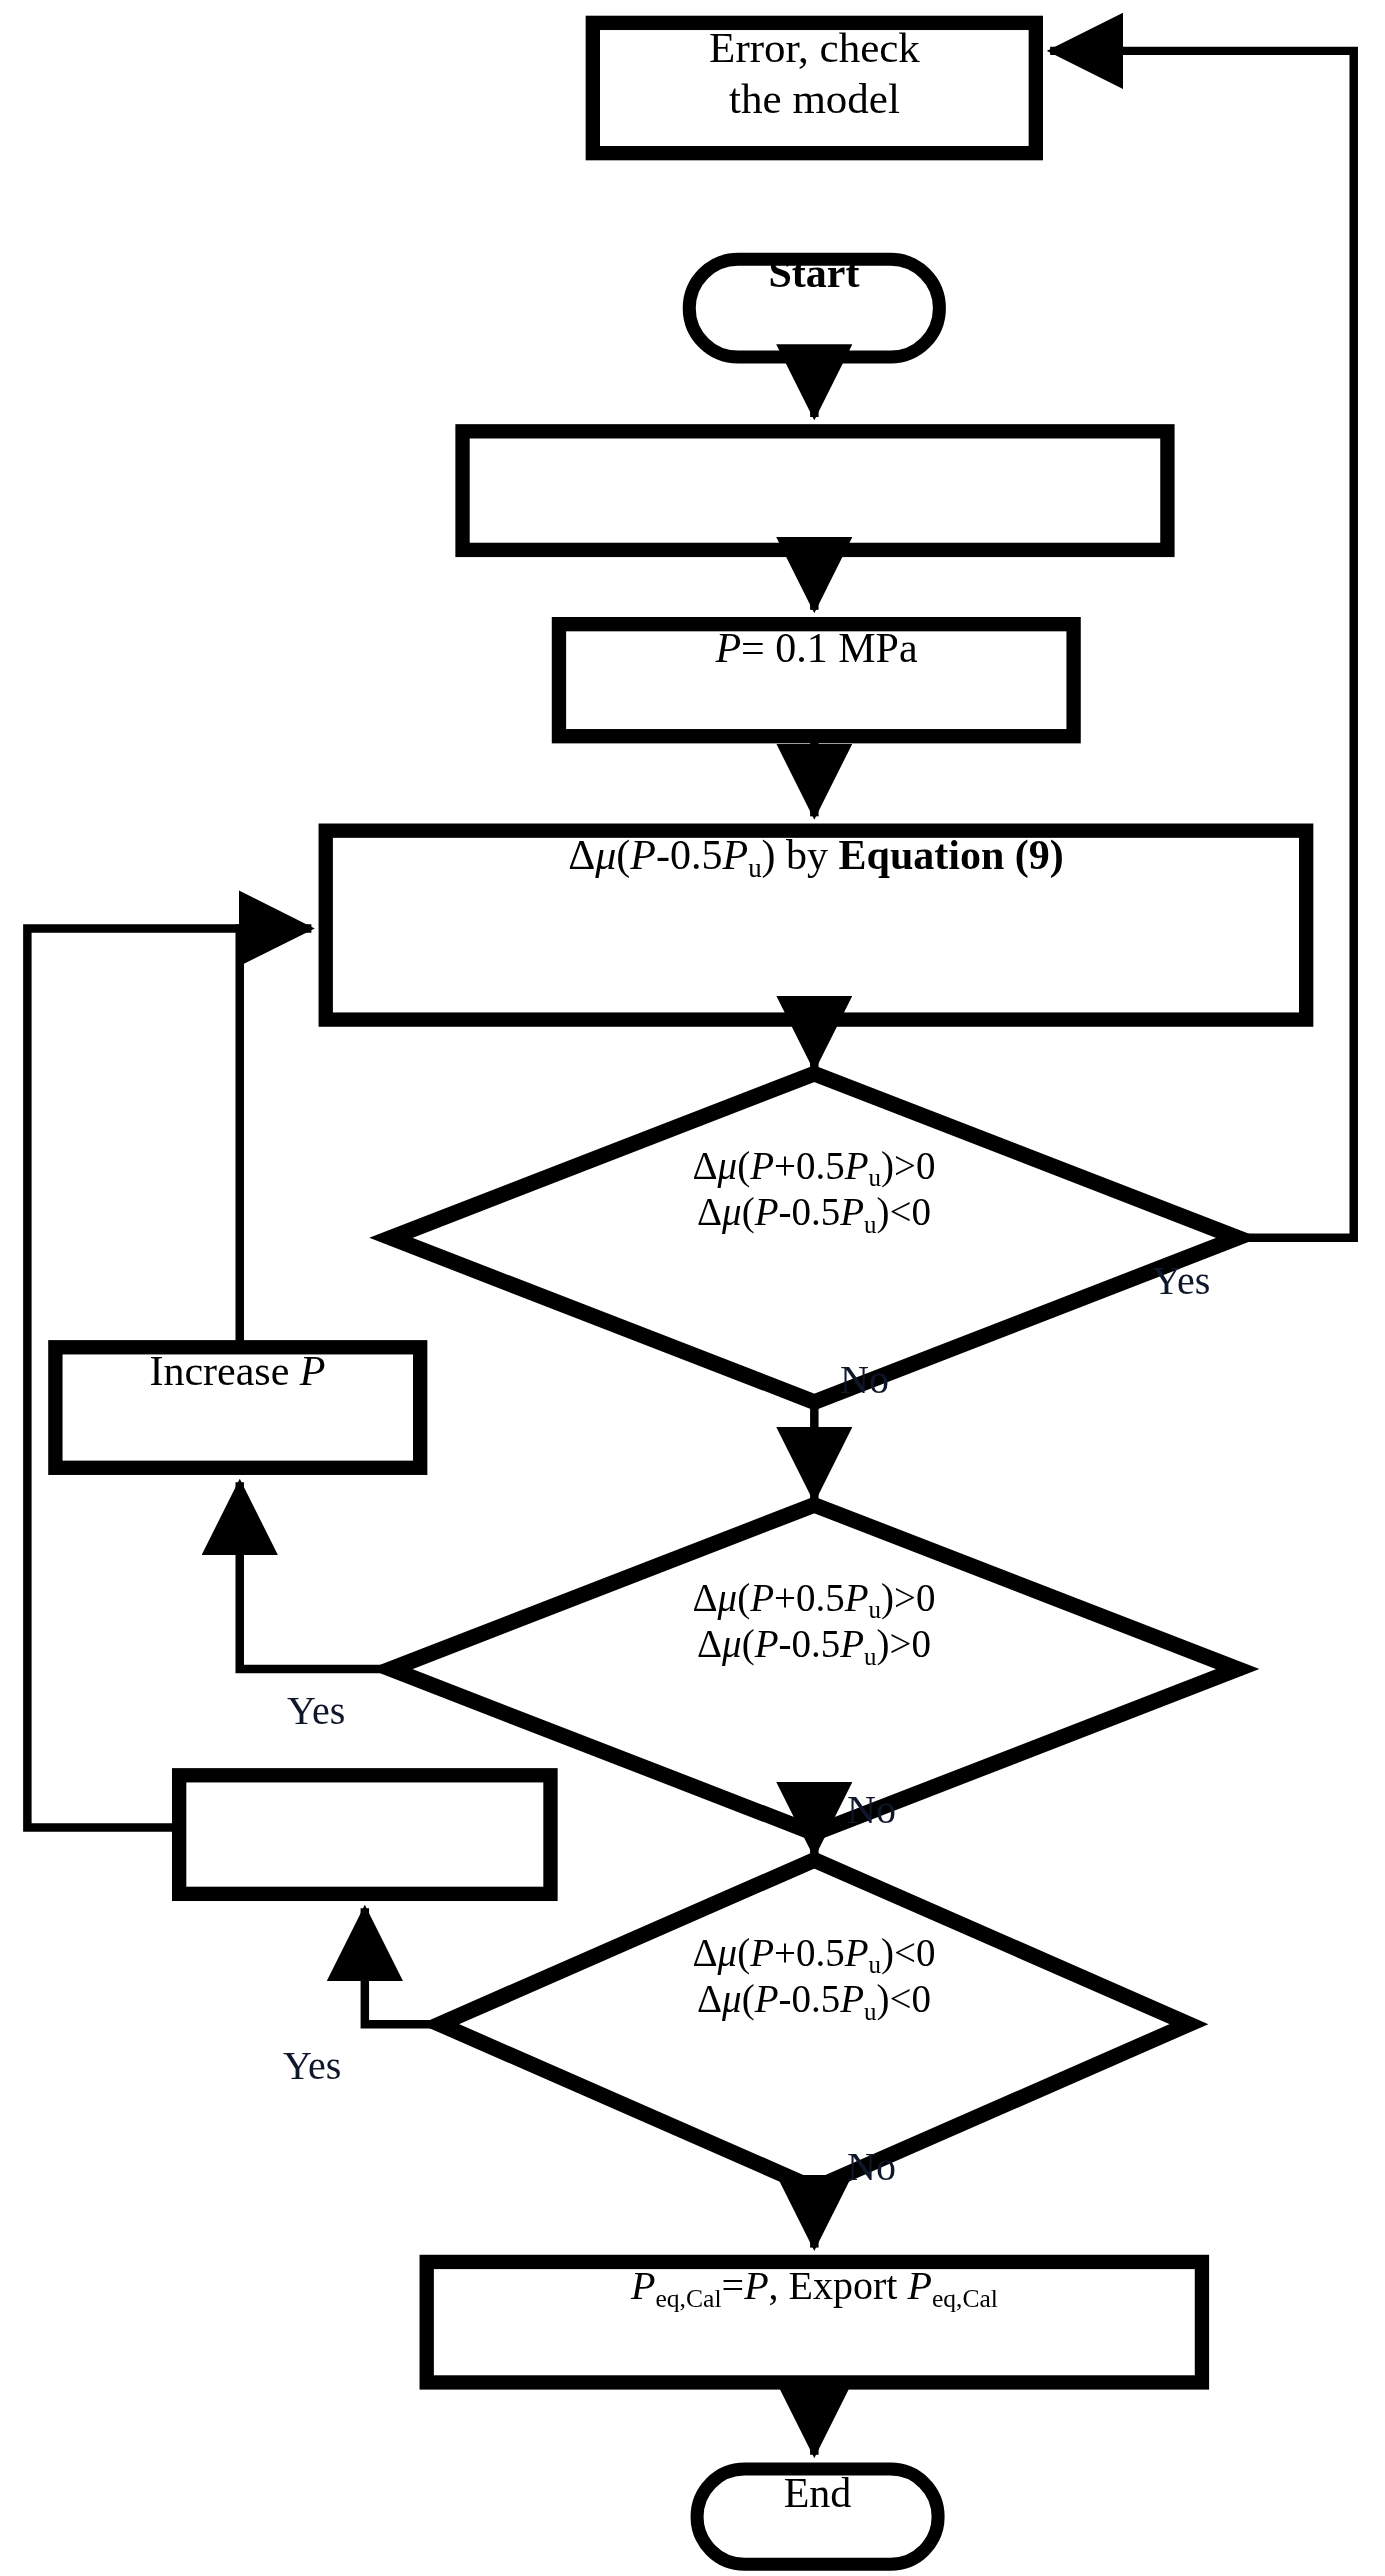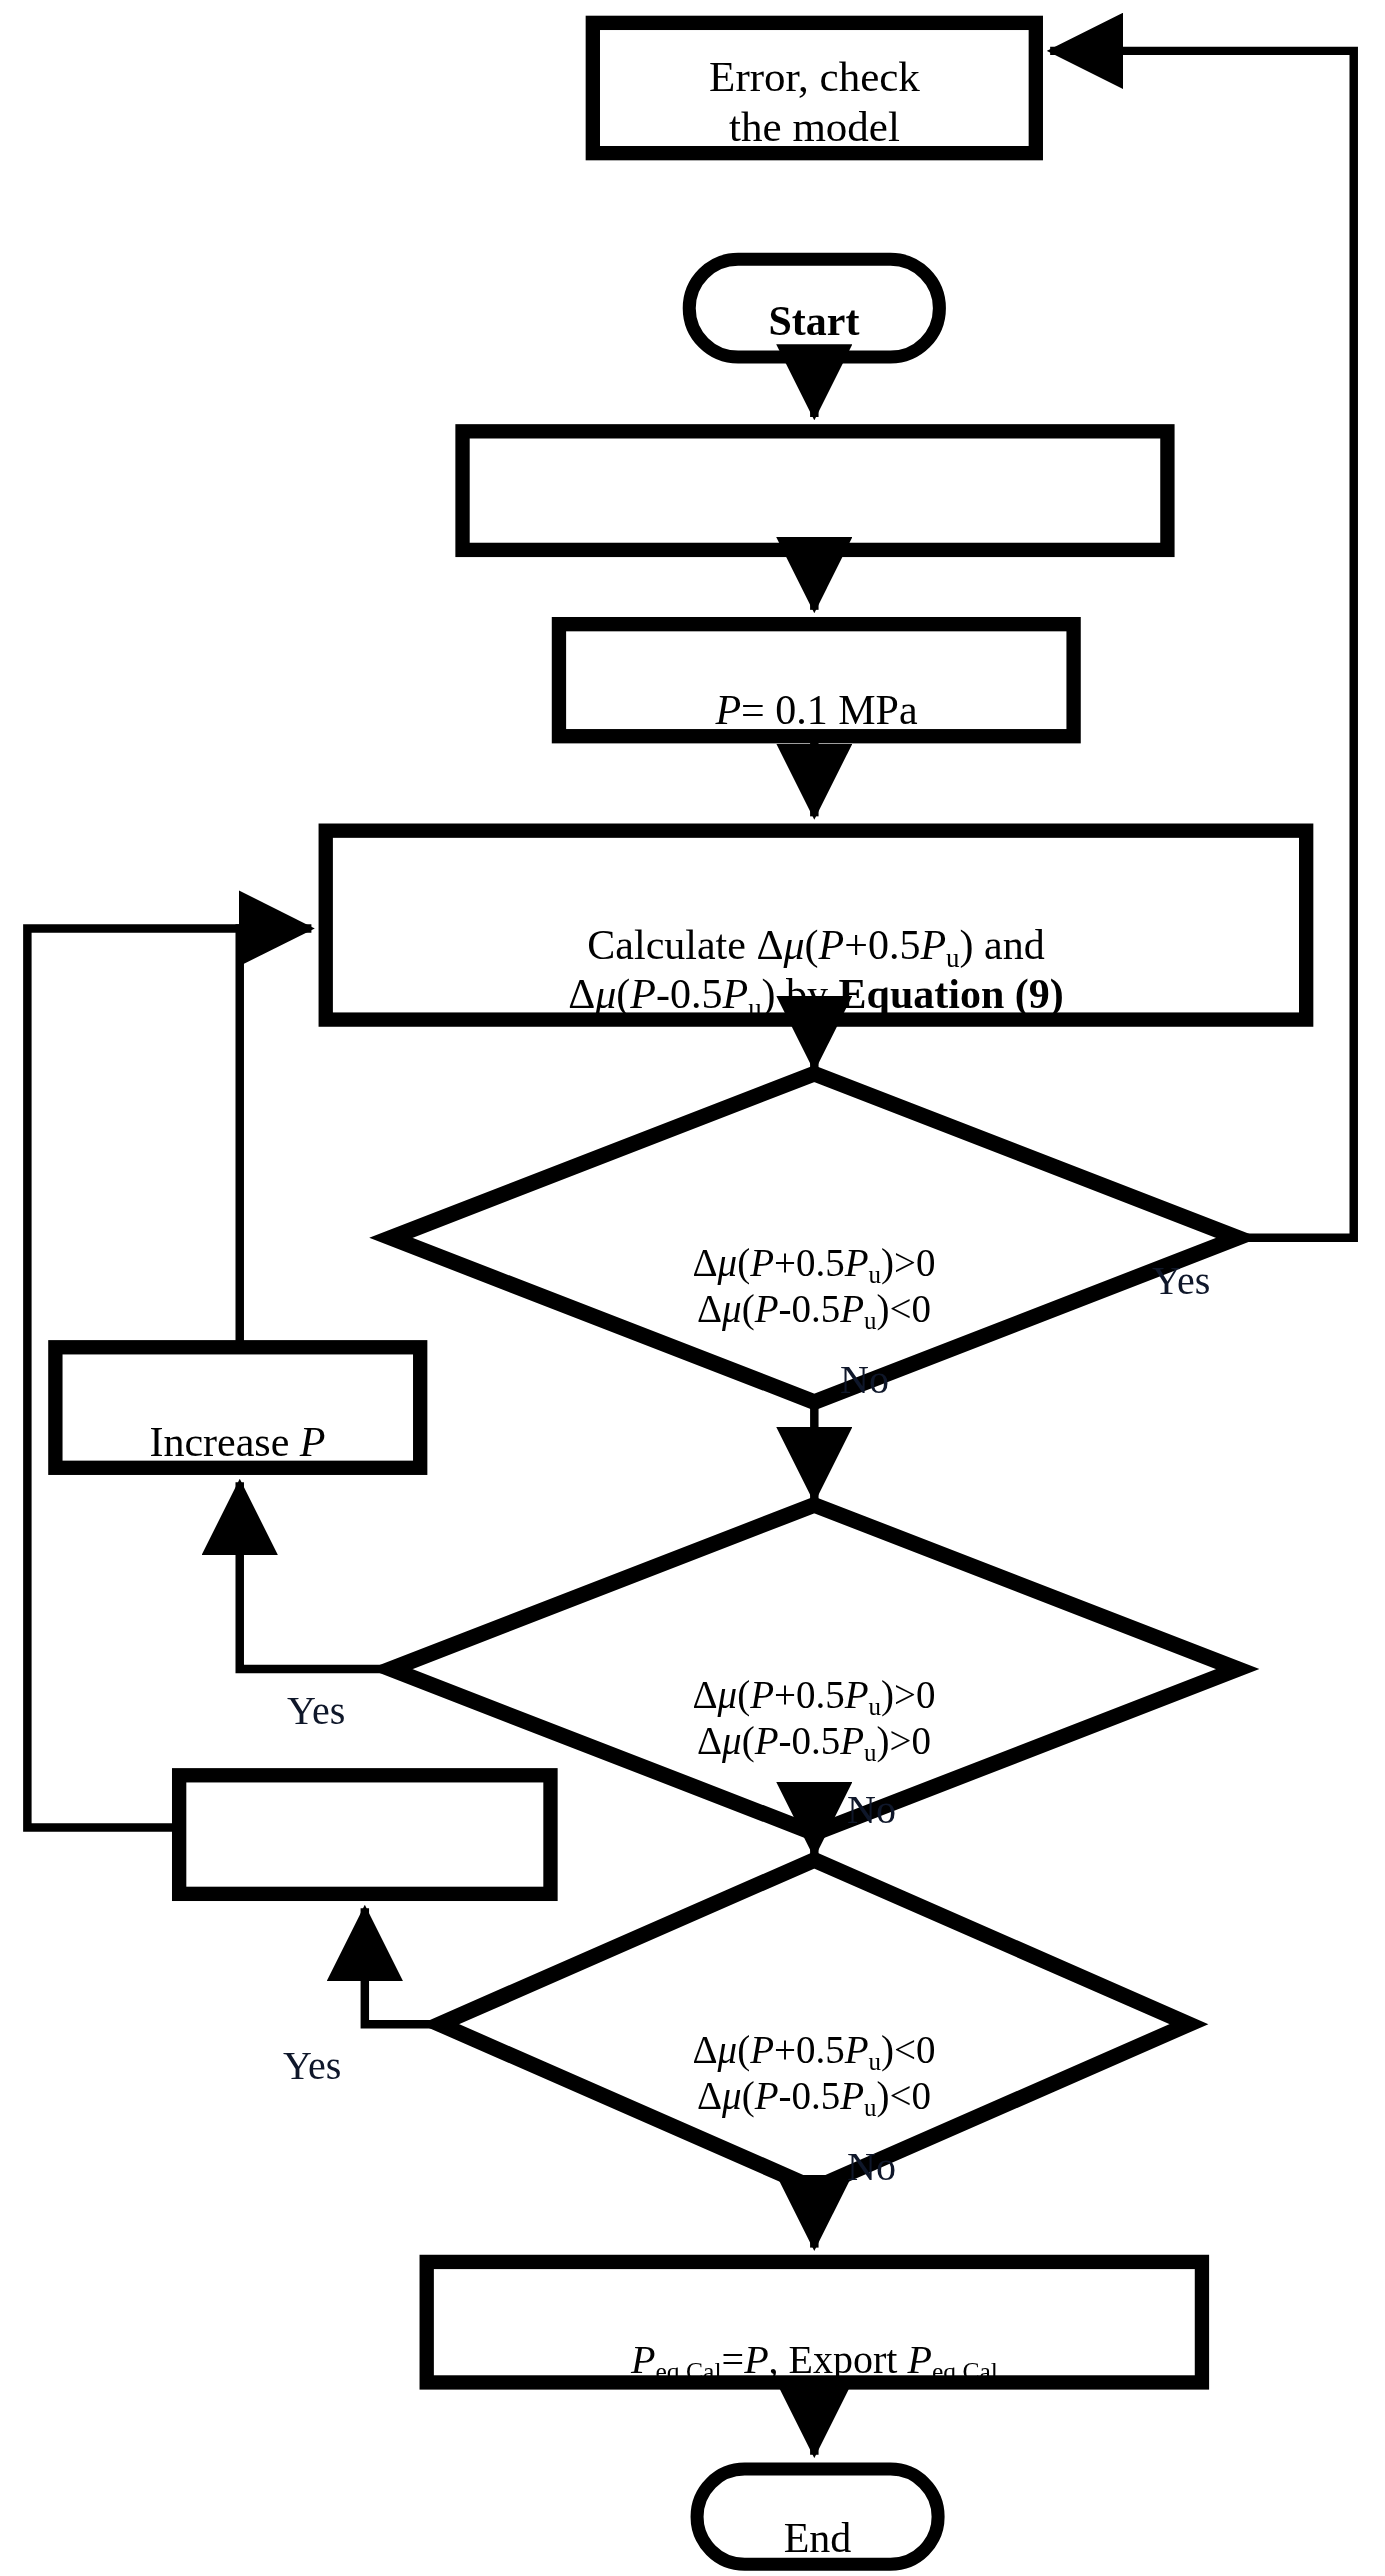--- a/index.html
+++ b/index.html
@@ -1,19 +1,19 @@
 <!DOCTYPE html>
 <html style="font-size:10.4px"><head>
 <meta charset="utf-8">
 <style>
   html,body{margin:0;padding:0;background:#ffffff;}
   #stage{position:relative;width:1385px;height:2576px;background:#ffffff;
          font-family:"Liberation Serif","DejaVu Serif",serif;}
   svg{position:absolute;left:0;top:0;width:1385px;height:2576px;}
-  .node-text{position:absolute;display:flex;align-items:flex-end;justify-content:center;
+  .node-text{position:absolute;display:flex;align-items:flex-start;justify-content:center;
              text-align:center;color:#000;line-height:1.18;pointer-events:none;}
   .edge-label{position:absolute;color:#0f172a;white-space:nowrap;}
   .it{font-style:italic;}
   .bd{font-weight:bold;}
   sub{font-size:0.64em;vertical-align:baseline;position:relative;top:0.30em;font-style:normal;}
 </style>
 </head>
 <body>
 
 <div id="stage">
@@ -80,23 +80,20 @@
 
   <div class="node-text" style="left:559px;top:624px;width:515px;height:112px;font-size:42px;">
     <span>
       <span class="it">P</span><span>= 0.1 MPa</span>
     </span>
   </div>
 
   <div class="node-text" style="left:326px;top:831px;width:980px;height:189px;font-size:42px;">
     <div>
       <div>
-        <span>Calculate</span>&nbsp;<span>Δ</span><span class="it">μ</span><span>(</span><span class="it">P</span><span>+0.5</span><span class="it">P</span><sub>u</sub><span>)</span>&nbsp;<span>and</span>
-      </div>
-      <div>
         <span>Δ</span><span class="it">μ</span><span>(</span><span class="it">P</span><span>-0.5</span><span class="it">P</span><sub>u</sub><span>)</span>&nbsp;<span>by</span>&nbsp;<span class="bd">Equation (9)</span>
       </div>
     </div>
   </div>
 
   <div class="node-text" style="left:573px;top:1143px;width:482px;height:189px;font-size:39px;">
     <div>
       <div>
         <span>Δ</span><span class="it">μ</span><span>(</span><span class="it">P</span><span>+0.5</span><span class="it">P</span><sub>u</sub><span>)</span><span>&gt;0</span>
       </div>

